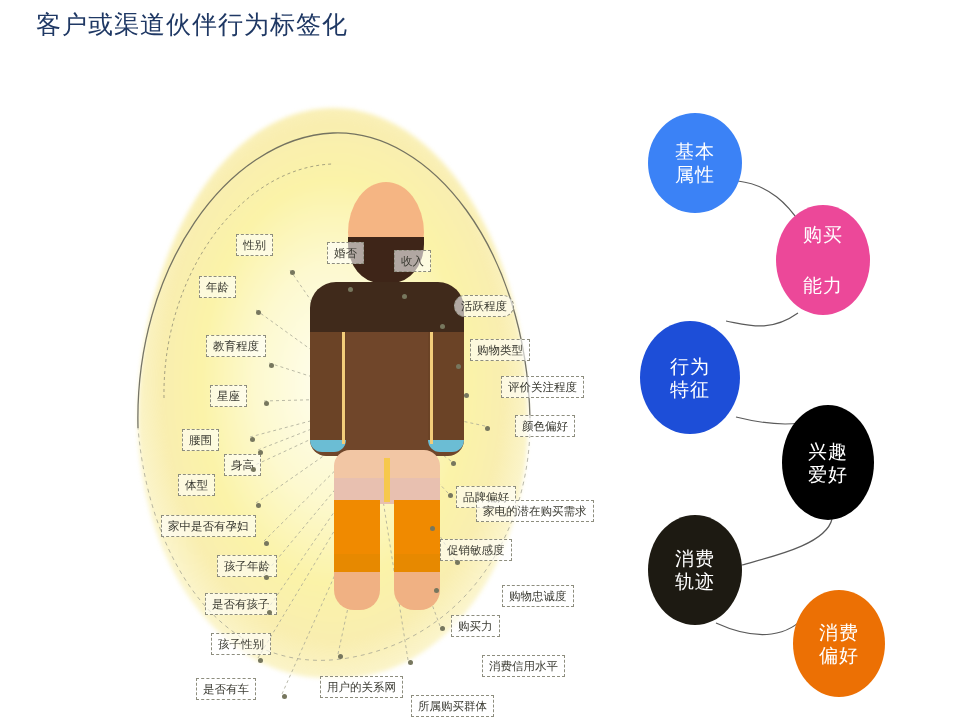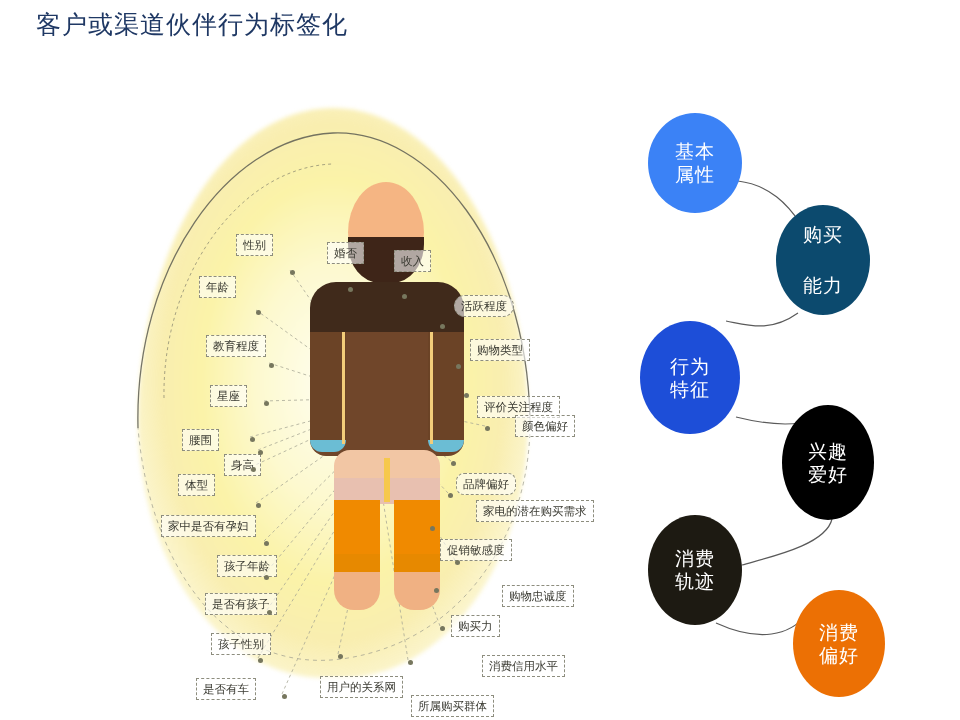--- a/index.html
+++ b/index.html
@@ -228,31 +228,31 @@
       <div class="tag" style="left: 121px; top: 178px;">年龄</div>
       <div class="dot" style="left: 178px; top: 212px;"></div>
       <div class="tag" style="left: 376px; top: 197px; border-radius: 11px;">活跃程度</div>
       <div class="dot" style="left: 362px; top: 226px;"></div>
       <div class="tag" style="left: 128px; top: 237px;">教育程度</div>
       <div class="dot" style="left: 191px; top: 265px;"></div>
       <div class="tag" style="left: 392px; top: 241px;">购物类型</div>
       <div class="dot" style="left: 378px; top: 266px;"></div>
       <div class="tag" style="left: 132px; top: 287px;">星座</div>
       <div class="dot" style="left: 186px; top: 303px;"></div>
-      <div class="tag" style="left: 399px; top: 278px; margin-top: 20px;">评价关注程度</div>
+      <div class="tag" style="left: 423px; top: 278px;">评价关注程度</div>
       <div class="dot" style="left: 386px; top: 295px;"></div>
       <div class="tag" style="left: 437px; top: 317px;">颜色偏好</div>
       <div class="dot" style="left: 407px; top: 328px;"></div>
       <div class="tag" style="left: 104px; top: 331px;">腰围</div>
       <div class="dot" style="left: 172px; top: 339px;"></div>
       <div class="tag" style="left: 146px; top: 356px;">身高</div>
       <div class="dot" style="left: 180px; top: 352px;"></div>
       <div class="tag" style="left: 100px; top: 376px;">体型</div>
       <div class="dot" style="left: 173px; top: 369px;"></div>
-      <div class="tag" style="left: 378px; top: 375px; border-radius: 8px;">品牌偏好</div>
+      <div class="tag" style="left: 378px; top: 388px;">品牌偏好</div>
       <div class="dot" style="left: 373px; top: 363px;"></div>
       <div class="tag" style="left: 398px; top: 402px;">家电的潜在购买需求</div>
       <div class="dot" style="left: 370px; top: 395px;"></div>
       <div class="tag" style="left: 83px; top: 417px;">家中是否有孕妇</div>
       <div class="dot" style="left: 178px; top: 405px;"></div>
       <div class="tag" style="left: 362px; top: 441px;">促销敏感度</div>
       <div class="dot" style="left: 352px; top: 428px;"></div>
       <div class="tag" style="left: 139px; top: 457px;">孩子年龄</div>
       <div class="dot" style="left: 186px; top: 443px;"></div>
       <div class="tag" style="left: 127px; top: 495px;">是否有孩子</div>
@@ -282,21 +282,21 @@
       <path d="M178,218 C150,238 128,230 106,226"></path>
       <path d="M116,322 C148,330 166,330 180,328"></path>
       <path d="M212,424 C206,450 150,462 122,470"></path>
       <path d="M96,528 C140,548 170,540 186,520"></path>
     </g>
   </svg>
 <div class="bubble" style="left: 28px; top: 18px; width: 94px; height: 100px; background: #3b82f6;">
       <span>基本</span>
       <span>属性</span>
     </div>
-    <div class="bubble" style="left: 156px; top: 110px; width: 94px; height: 110px; background: #0c4a6e; gap: 28px;">
+    <div class="bubble" style="left: 156px; top: 110px; width: 94px; height: 110px; background: #ec4899; gap: 28px;">
       <span>购买</span>
       <span>能力</span>
     </div>
     <div class="bubble" style="left: 20px; top: 226px; width: 100px; height: 113px; background: #1d4ed8;">
       <span>行为</span>
       <span>特征</span>
     </div>
     <div class="bubble" style="left: 162px; top: 310px; width: 92px; height: 115px; background: #000000;">
       <span>兴趣</span>
       <span>爱好</span>

